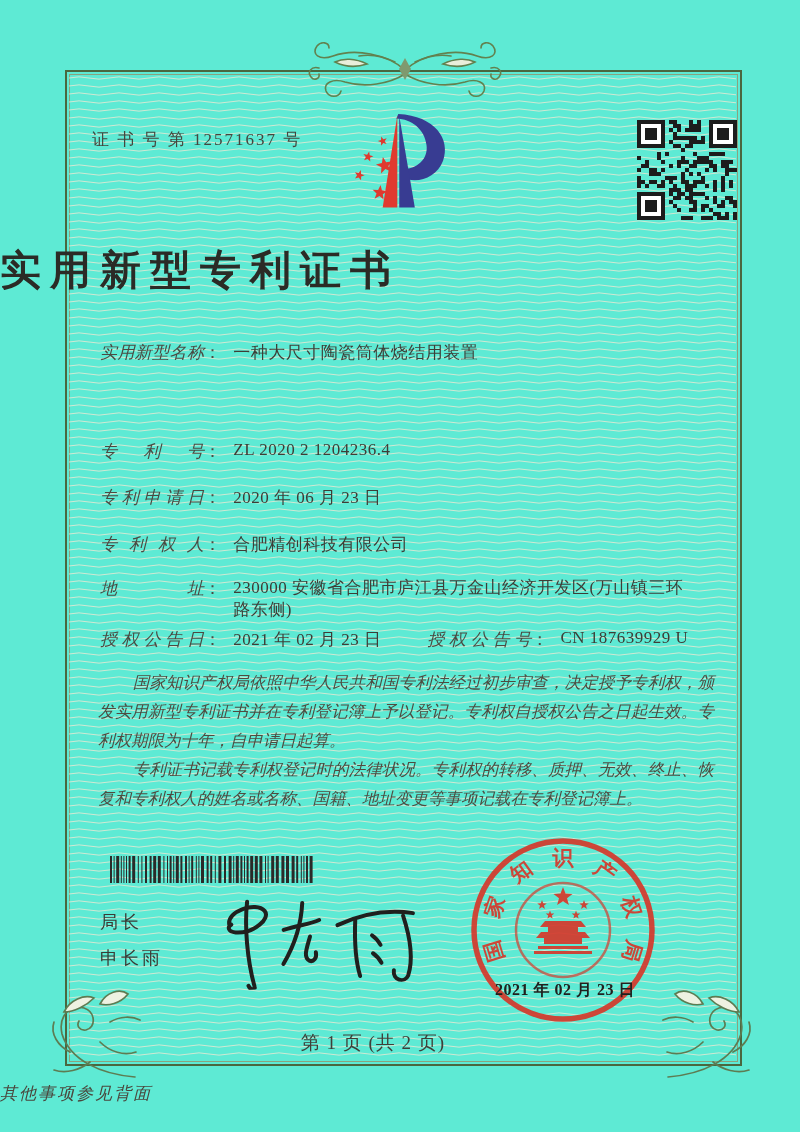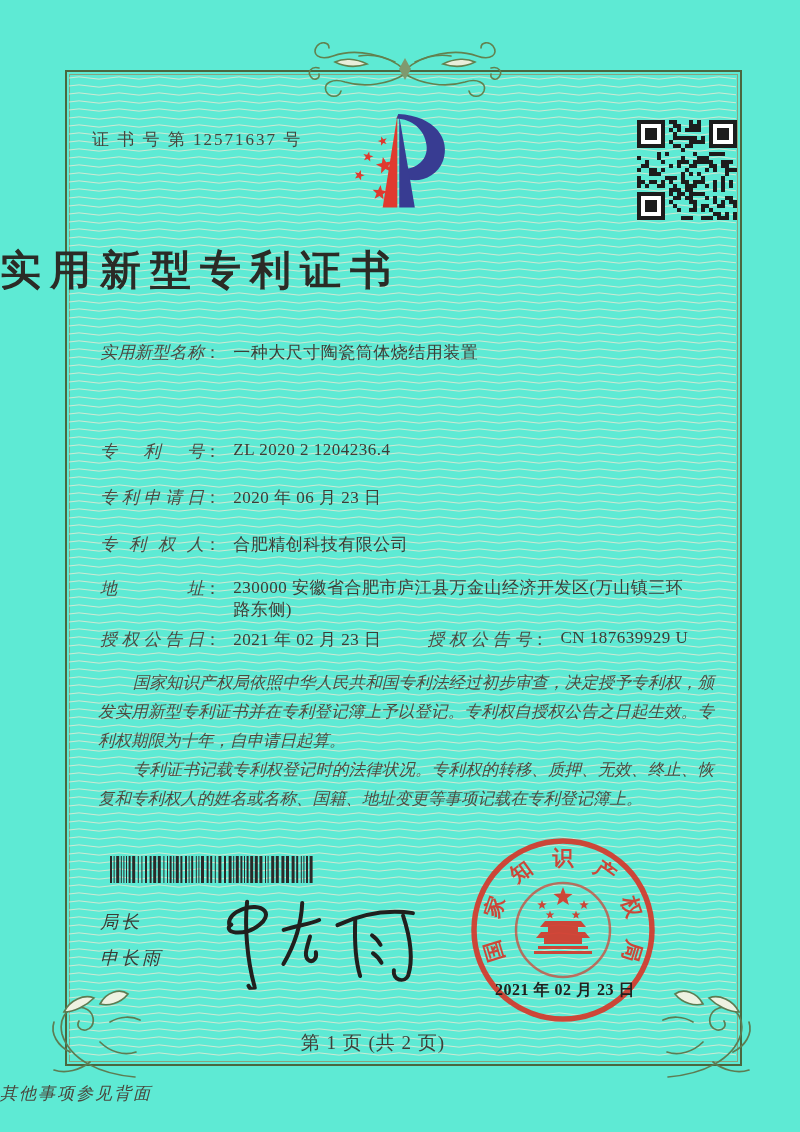--- a/index.html
+++ b/index.html
@@ -22,21 +22,21 @@
   .fvalue{display:inline-block;margin-left:8px;vertical-align:top;color:#3e3d36;letter-spacing:.5px;}
   .fvalue.wrap{white-space:normal;width:450px;line-height:22px;}
   .pair2{margin-left:2px;}
   .fvalue.fixed{width:192px;}
 
   .body-paras{position:absolute;left:98px;top:668px;width:616px;}
   .body-paras p{margin:0;font-size:16.5px;line-height:29px;color:#4f4b40;text-align:justify;text-indent:2.1em;font-style:italic;}
 
   .barcode{position:absolute;left:110px;top:856px;width:205px;height:27px;}
 
-  .signer{position:absolute;left:100px;top:910px;font-family:"Liberation Sans","DejaVu Sans",sans-serif;color:#3b3b35;font-size:18px;letter-spacing:3px;font-style:italic;}
+  .signer{position:absolute;left:100px;top:910px;font-family:"Liberation Sans","DejaVu Sans",sans-serif;color:#3b3b35;font-size:18px;letter-spacing:3px;}
   .signer div{margin-bottom:12px;}
   .signature{position:absolute;left:218px;top:886px;width:205px;height:100px;transform:rotate(-3deg);}
 
   .seal{position:absolute;left:468px;top:835px;width:190px;height:190px;opacity:.92;}
   .seal-date{position:absolute;left:470px;top:980px;width:190px;text-align:center;font-size:16px;font-weight:700;color:#20201e;letter-spacing:.5px;}
 
   .page-info{position:absolute;left:65px;top:1030px;width:616px;text-align:center;font-size:19px;color:#3f3f38;letter-spacing:1px;}
   .back-note{position:absolute;left:0;top:1082px;width:760px;font-size:17px;font-style:italic;color:#4a473d;letter-spacing:2px;}
 
   .ornament-top{position:absolute;left:295px;top:36px;width:220px;height:68px;}

